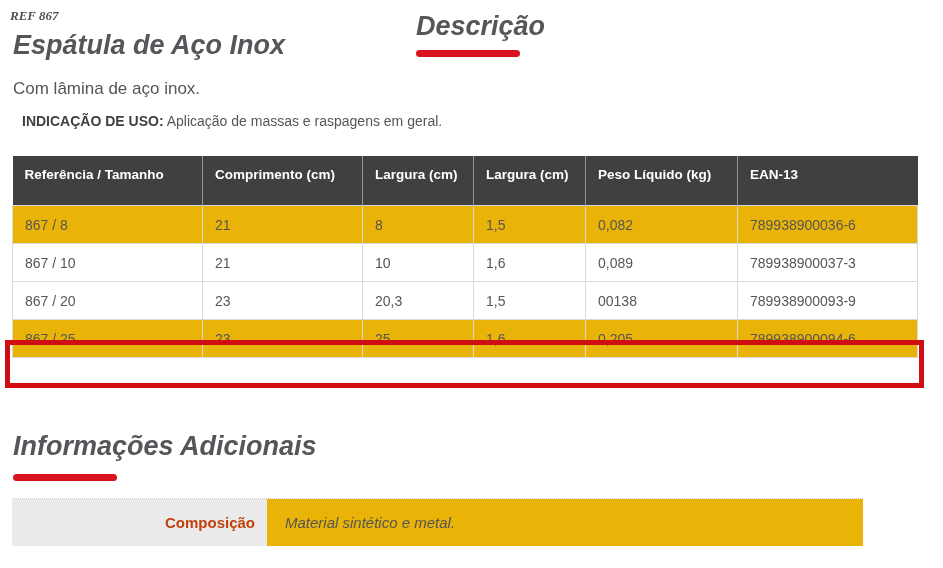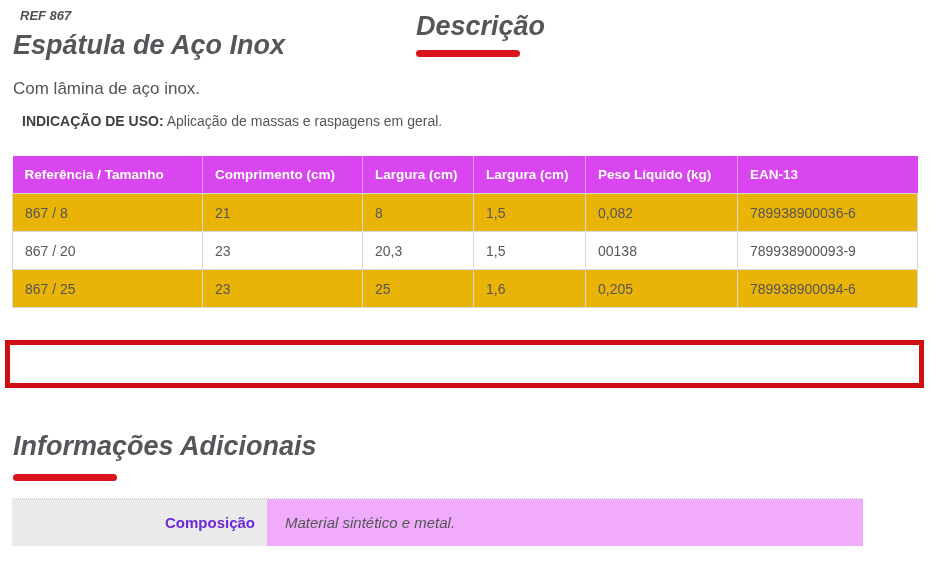--- a/index.html
+++ b/index.html
@@ -11,26 +11,27 @@
     width: 943px;
     height: 568px;
     position: relative;
     font-family: "Liberation Sans", "DejaVu Sans", sans-serif;
     color: #555555;
     overflow: hidden;
   }
   
   .ref-line {
     position: absolute;
-    left: 20px;
+    left: 10px;
     top: 8px;
     font-style: italic;
     font-weight: 700;
     font-size: 13px;
     color: #4e5054;
+    font-family: Liberation Serif, serif;
   }
   .page-title {
     position: absolute;
     left: 13px;
     top: 30px;
     font-style: italic;
     font-weight: 700;
     font-size: 27px;
     color: #54565a;
     white-space: nowrap;
@@ -81,27 +82,27 @@
     left: 12px;
     top: 156px;
     width: 905px;
   }
   table.spec {
     border-collapse: collapse;
     table-layout: fixed;
     width: 100%;
   }
   table.spec th {
-    background: #d946ef;
+    background: #404040;
     color: #ffffff;
     font-weight: 700;
     font-size: 13.5px;
     text-align: left;
     height: 37px;
-    padding: 0 4px 0 12px;
+    padding: 0 4px 12px 12px;
     border-right: 1px solid rgba(255,255,255,0.45);
   }
   table.spec th:last-child { border-right: none; }
   table.spec td {
     height: 37px;
     padding: 0 4px 0 12px;
     font-size: 14px;
     color: #565656;
     border: 1px solid #d9d9d9;
   }
@@ -154,26 +155,26 @@
     width: 255px;
     height: 47px;
     background: #eaeaea;
     box-sizing: border-box;
     display: flex;
     align-items: center;
     justify-content: flex-end;
     padding-right: 12px;
     font-weight: 700;
     font-size: 15px;
-    color: #6d28d9;
+    color: #c2410c;
   }
   .comp-value-cell {
     flex: 1;
     height: 47px;
-    background: #f0abfc;
+    background: #eab308;
     display: flex;
     align-items: center;
     padding-left: 18px;
     font-style: italic;
     font-size: 15px;
     color: #555555;
   }
 </style>
 </head>
 <body>
@@ -213,20 +214,28 @@
     <tbody>
       <tr class="row-gray">
         <td>867 / 8</td>
         <td>21</td>
         <td>8</td>
         <td>1,5</td>
         <td>0,082</td>
         <td>789938900036-6</td>
       </tr>
       <tr class="row-white">
+        <td>867 / 10</td>
+        <td>21</td>
+        <td>10</td>
+        <td>1,6</td>
+        <td>0,089</td>
+        <td>789938900037-3</td>
+      </tr>
+      <tr class="row-white">
         <td>867 / 20</td>
         <td>23</td>
         <td>20,3</td>
         <td>1,5</td>
         <td>00138</td>
         <td>789938900093-9</td>
       </tr>
       <tr class="row-gray">
         <td>867 / 25</td>
         <td>23</td>

